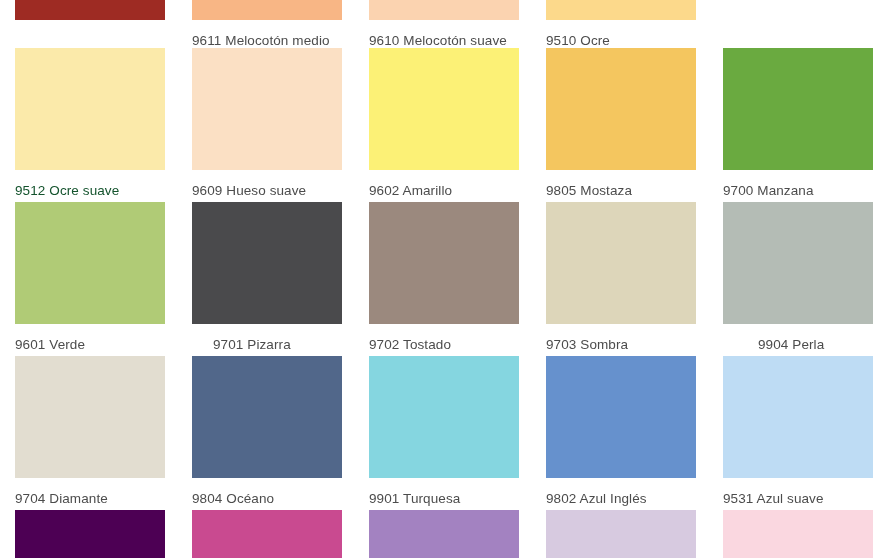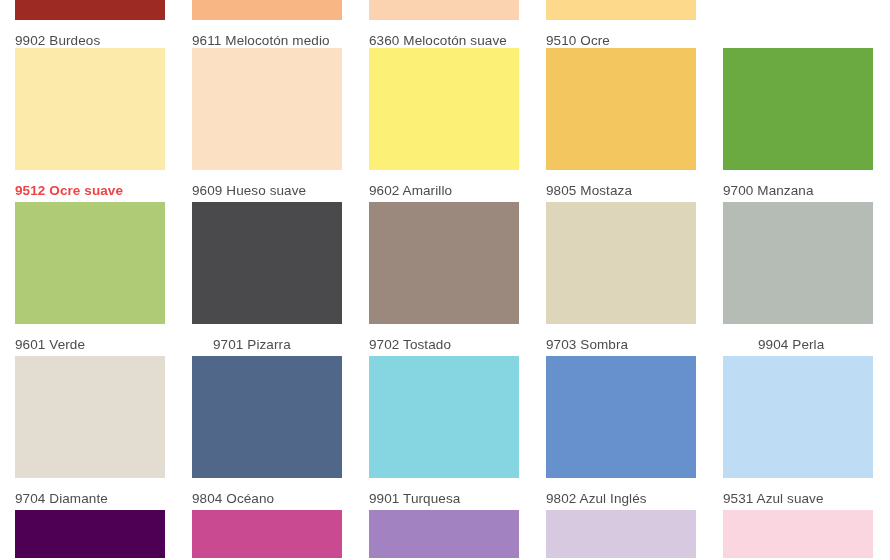--- a/index.html
+++ b/index.html
@@ -44,40 +44,39 @@
   .row-last .swatch-chip { height:48px; }
 </style>
 </head>
 <body style="background: rgb(255, 255, 255);">
 
 <div id="palette-grid">
 
   <div class="swatch-row row-first">
     <div class="swatch-cell">
       <div class="swatch-chip" style="background: rgb(158, 43, 35);"></div>
-      <div class="swatch-label" style="color: rgb(76, 76, 76);">9902 Burdeos</div>
     </div>
     <div class="swatch-cell">
       <div class="swatch-chip" style="background: rgb(248, 182, 133);"></div>
       <div class="swatch-label" style="color: rgb(76, 76, 76);">9611 Melocotón medio</div>
     </div>
     <div class="swatch-cell">
       <div class="swatch-chip" style="background: rgb(251, 211, 176);"></div>
-      <div class="swatch-label" style="color: rgb(76, 76, 76);">6360 Melocotón suave</div>
+      <div class="swatch-label" style="color: rgb(76, 76, 76);">9610 Melocotón suave</div>
     </div>
     <div class="swatch-cell">
       <div class="swatch-chip" style="background: rgb(252, 217, 139);"></div>
       <div class="swatch-label" style="color: rgb(76, 76, 76);">9510 Ocre</div>
     </div>
   </div>
 
   <div class="swatch-row">
     <div class="swatch-cell">
       <div class="swatch-chip" style="background: rgb(251, 234, 170);"></div>
-      <div class="swatch-label" style="color: #ef4444; font-weight: bold;">9512 Ocre suave</div>
+      <div class="swatch-label" style="color: #14532d;">9512 Ocre suave</div>
     </div>
     <div class="swatch-cell">
       <div class="swatch-chip" style="background: rgb(251, 224, 196);"></div>
       <div class="swatch-label" style="color: rgb(76, 76, 76);">9609 Hueso suave</div>
     </div>
     <div class="swatch-cell">
       <div class="swatch-chip" style="background: rgb(252, 241, 118);"></div>
       <div class="swatch-label" style="color: rgb(76, 76, 76);">9602 Amarillo</div>
     </div>
     <div class="swatch-cell">

